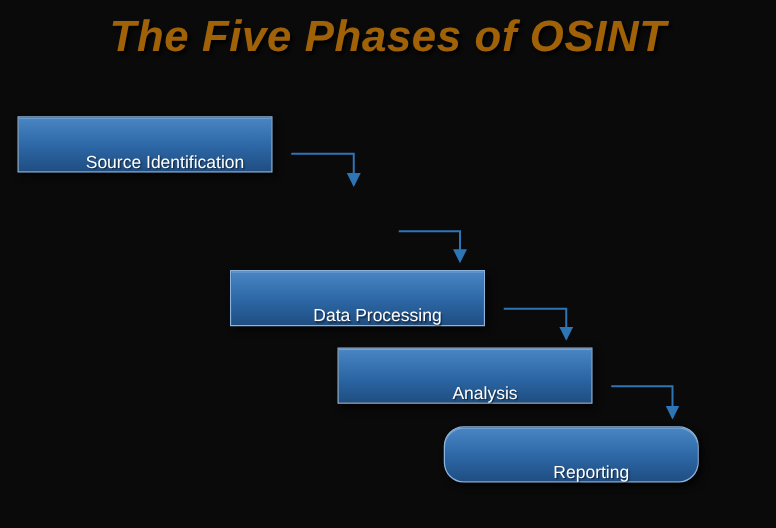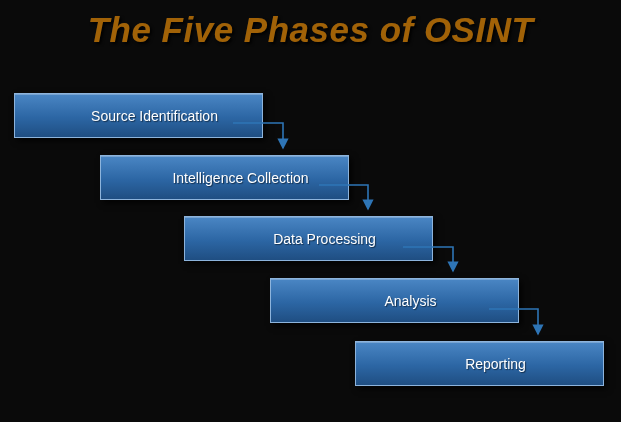--- a/index.html
+++ b/index.html
@@ -23,62 +23,59 @@
     text-align: center;
     font-size: 35px;
     font-weight: 700;
     font-style: italic;
     color: #a16207;
     letter-spacing: 0.5px;
     text-shadow: 2px 2px 3px rgba(0,0,0,0.9), 0 0 1px #ffffff22;
   }
   .phase-box {
     position: absolute;
-    width: 249px;
+    width: 204px;
     height: 45px;
     background: linear-gradient(180deg, #4a86c4 0%, #2c66a4 55%, #1f4e82 100%);
     border: 1px solid #8db4dc;
     box-shadow: 3px 3px 6px rgba(0,0,0,0.75), inset 0 1px 0 rgba(255,255,255,0.25);
     display: flex;
-    align-items: center;
+    align-items: flex-end;
     justify-content: center;
     color: #ffffff;
     font-size: 14px;
     text-shadow: 1px 1px 1px rgba(0,0,0,0.5);
     box-sizing: border-box;
     padding-left: 32px;
   }
   #box-1 { left: 14px;  top: 93px;  }
   #box-2 { left: 100px; top: 155px; }
   #box-3 { left: 184px; top: 216px; }
   #box-4 { left: 270px; top: 278px; }
-  #box-5 { left: 355px; top: 341px; }
+  #box-5 { left: 355px; top: 341px; border-radius: 16px; }
   .connectors {
     position: absolute;
     left: 0;
     top: 0;
     width: 621px;
     height: 422px;
     pointer-events: none;
   }
 </style>
 </head>
 <body>
 
 <div class="canvas">
 
   <div class="title">The Five Phases of OSINT</div>
 
   <div class="phase-box" id="box-1">
     <span>Source Identification</span>
   </div>
 
-  <div class="phase-box" id="box-2">
-    <span>Intelligence Collection</span>
-  </div>
 
   <div class="phase-box" id="box-3">
     <span>Data Processing</span>
   </div>
 
   <div class="phase-box" id="box-4">
     <span>Analysis</span>
   </div>
 
   <div class="phase-box" id="box-5">

